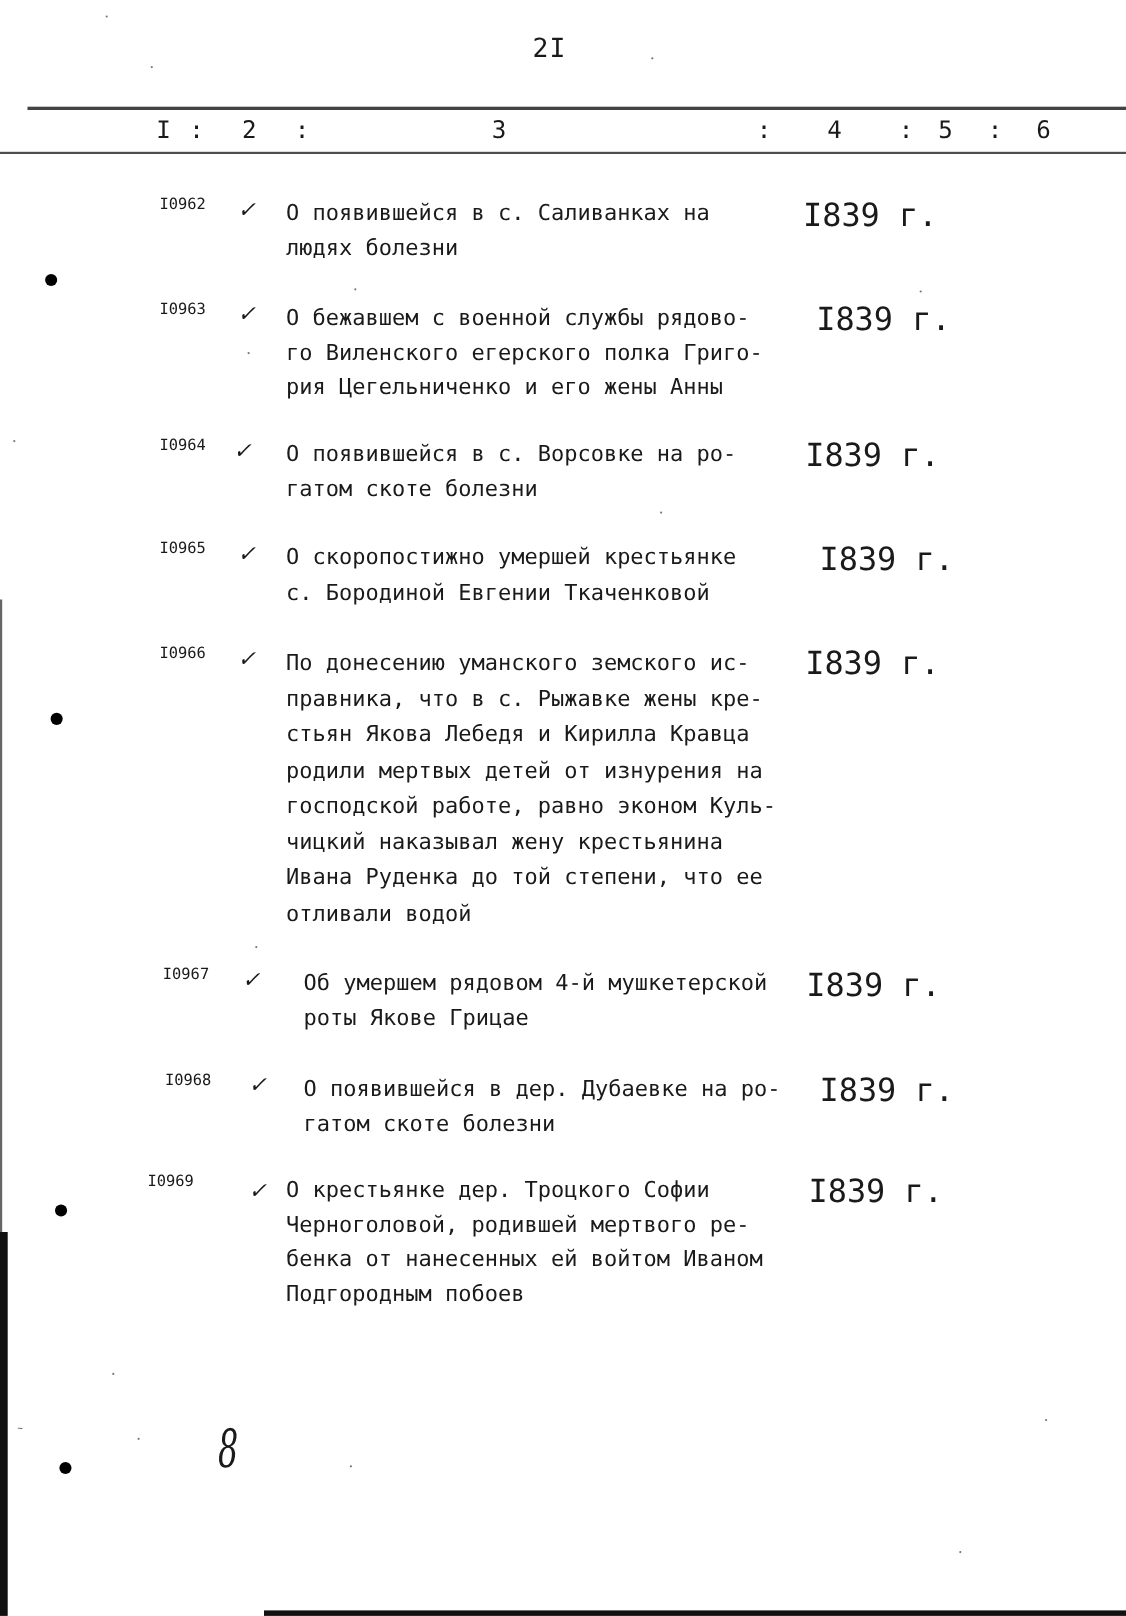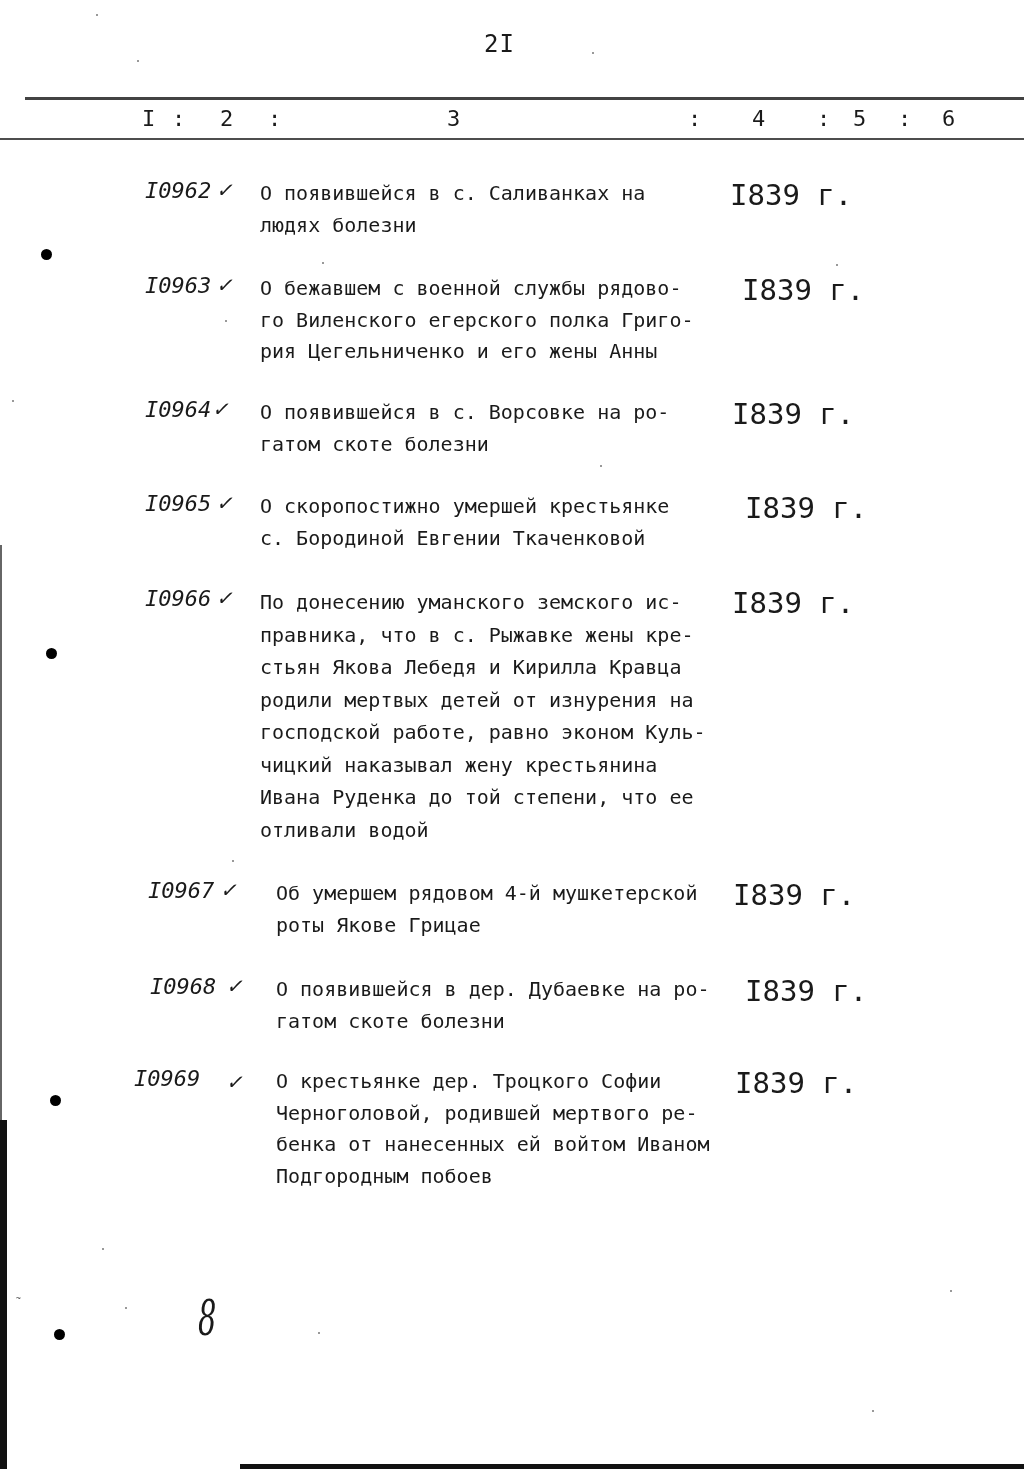--- a/index.html
+++ b/index.html
@@ -25,21 +25,21 @@
     .left-edge-thin {
       position: absolute; left: 0; top: 545px; width: 2px; height: 575px; background: #666;
     }
     .bottom-line {
       position: absolute; left: 240px; top: 1464px; width: 784px; height: 5px; background: #111;
     }
     .hole { position: absolute; width: 11px; height: 11px; border-radius: 50%; background: #000; }
     .speck { position: absolute; width: 2px; height: 2px; background: #777; border-radius: 50%; }
     .entry { position: absolute; left: 0; width: 1024px; }
     .entry-num {
-      position: absolute; left: 145px; font-size: 22px; font-style: italic;
+      position: absolute; left: 145px; font-size: 14px;
     }
     .entry-check {
       position: absolute; font-size: 20px; font-family: "DejaVu Serif", serif; font-style: italic;
     }
     .entry-text {
       position: absolute; left: 260px; font-size: 20px; line-height: 31.5px; white-space: pre;
     }
     .entry-year {
       position: absolute; font-size: 29px; white-space: pre;
     }
@@ -131,21 +131,21 @@
   <span class="entry-num" style="left:150px">I0968</span>
   <span class="entry-check" style="left:226px;top:0">✓</span>
   <span class="entry-text" style="left:276px;top:0"><span>О появившейся в дер. Дубаевке на ро-</span>
 <span>гатом скоте болезни</span></span>
   <span class="entry-year" style="left:745px;top:0">I839 г.</span>
 </div>
 
 <div class="entry" style="top:1066px">
   <span class="entry-num" style="left:134px">I0969</span>
   <span class="entry-check" style="left:226px;top:4px">✓</span>
-  <span class="entry-text" style="left:276px;top:0"><span>О крестьянке дер. Троцкого Софии</span>
+  <span class="entry-text" style="left:260px;top:0"><span>О крестьянке дер. Троцкого Софии</span>
 <span>Черноголовой, родившей мертвого ре-</span>
 <span>бенка от нанесенных ей войтом Иваном</span>
 <span>Подгородным побоев</span></span>
   <span class="entry-year" style="left:735px;top:0">I839 г.</span>
 </div>
 
 <div class="handwritten-8">8</div>
 
 <div class="hole" style="left:41px;top:249px"></div>
 <div class="hole" style="left:46px;top:648px"></div>

